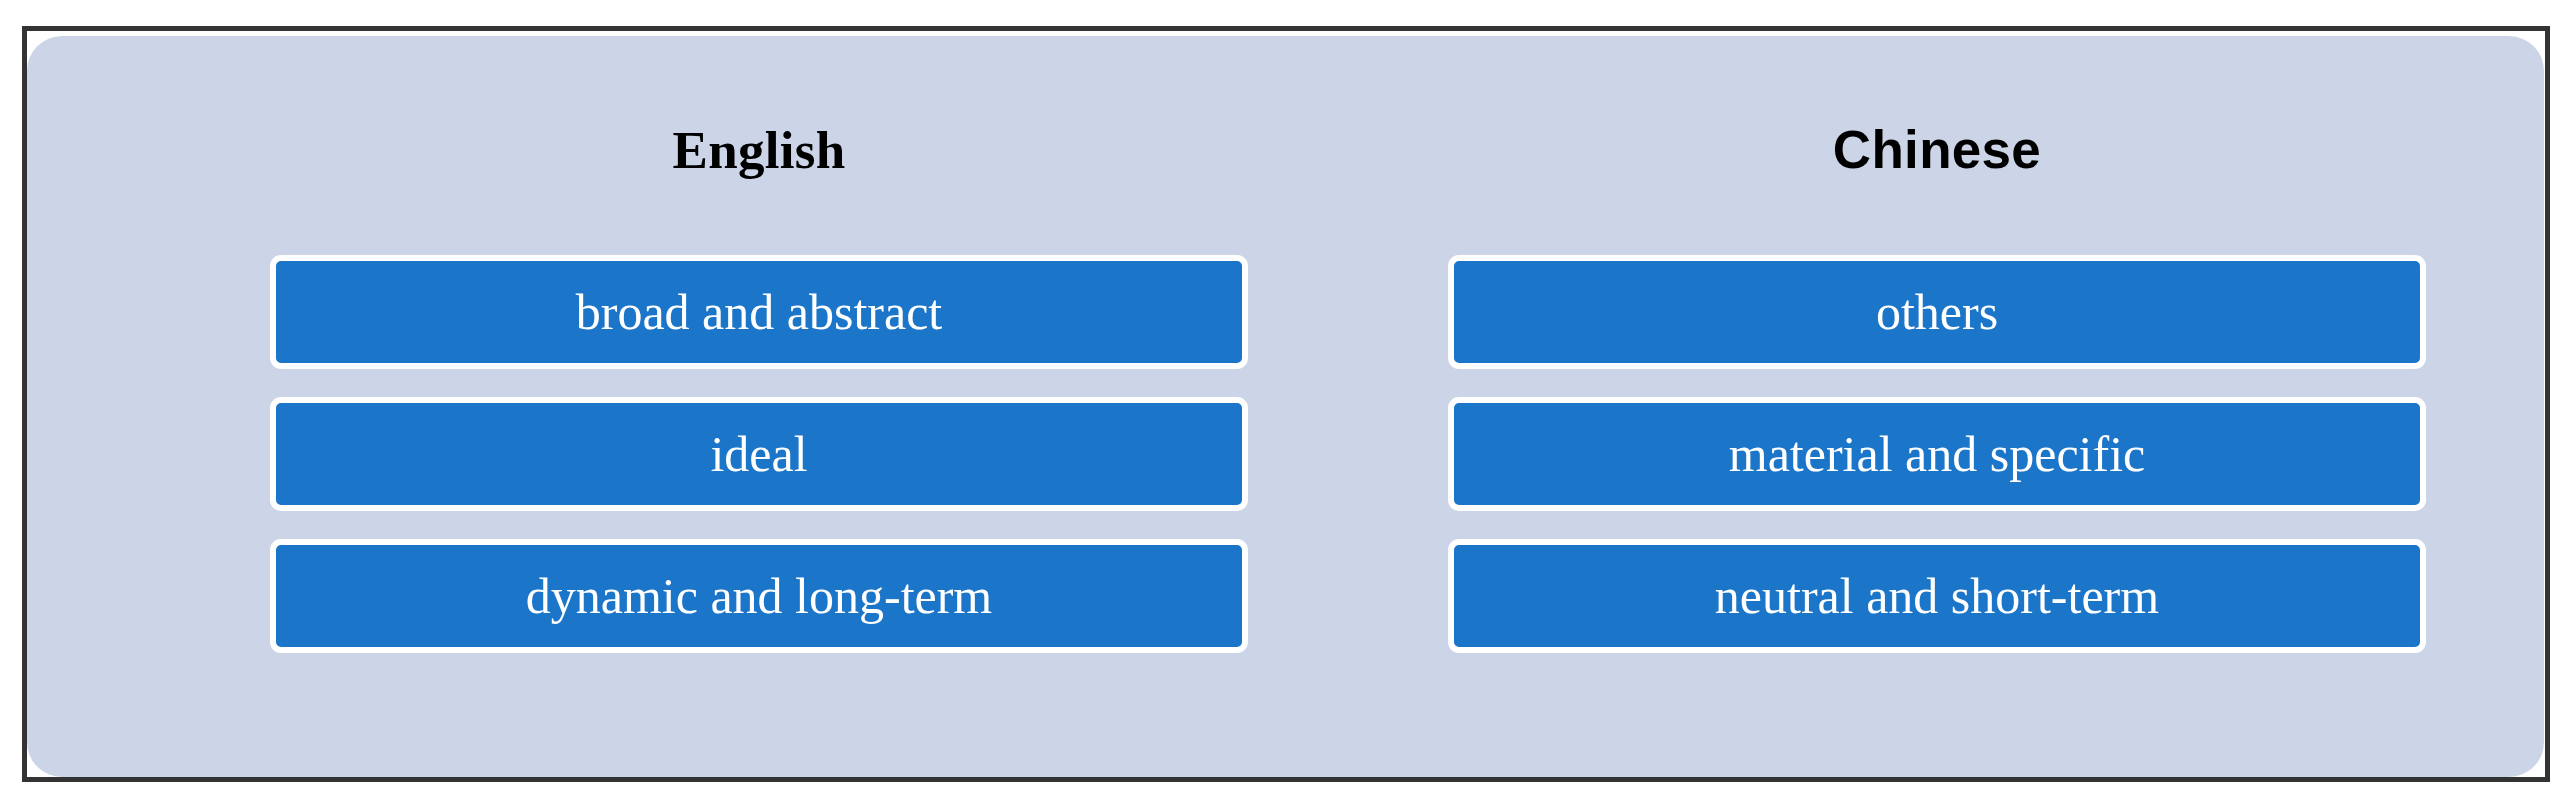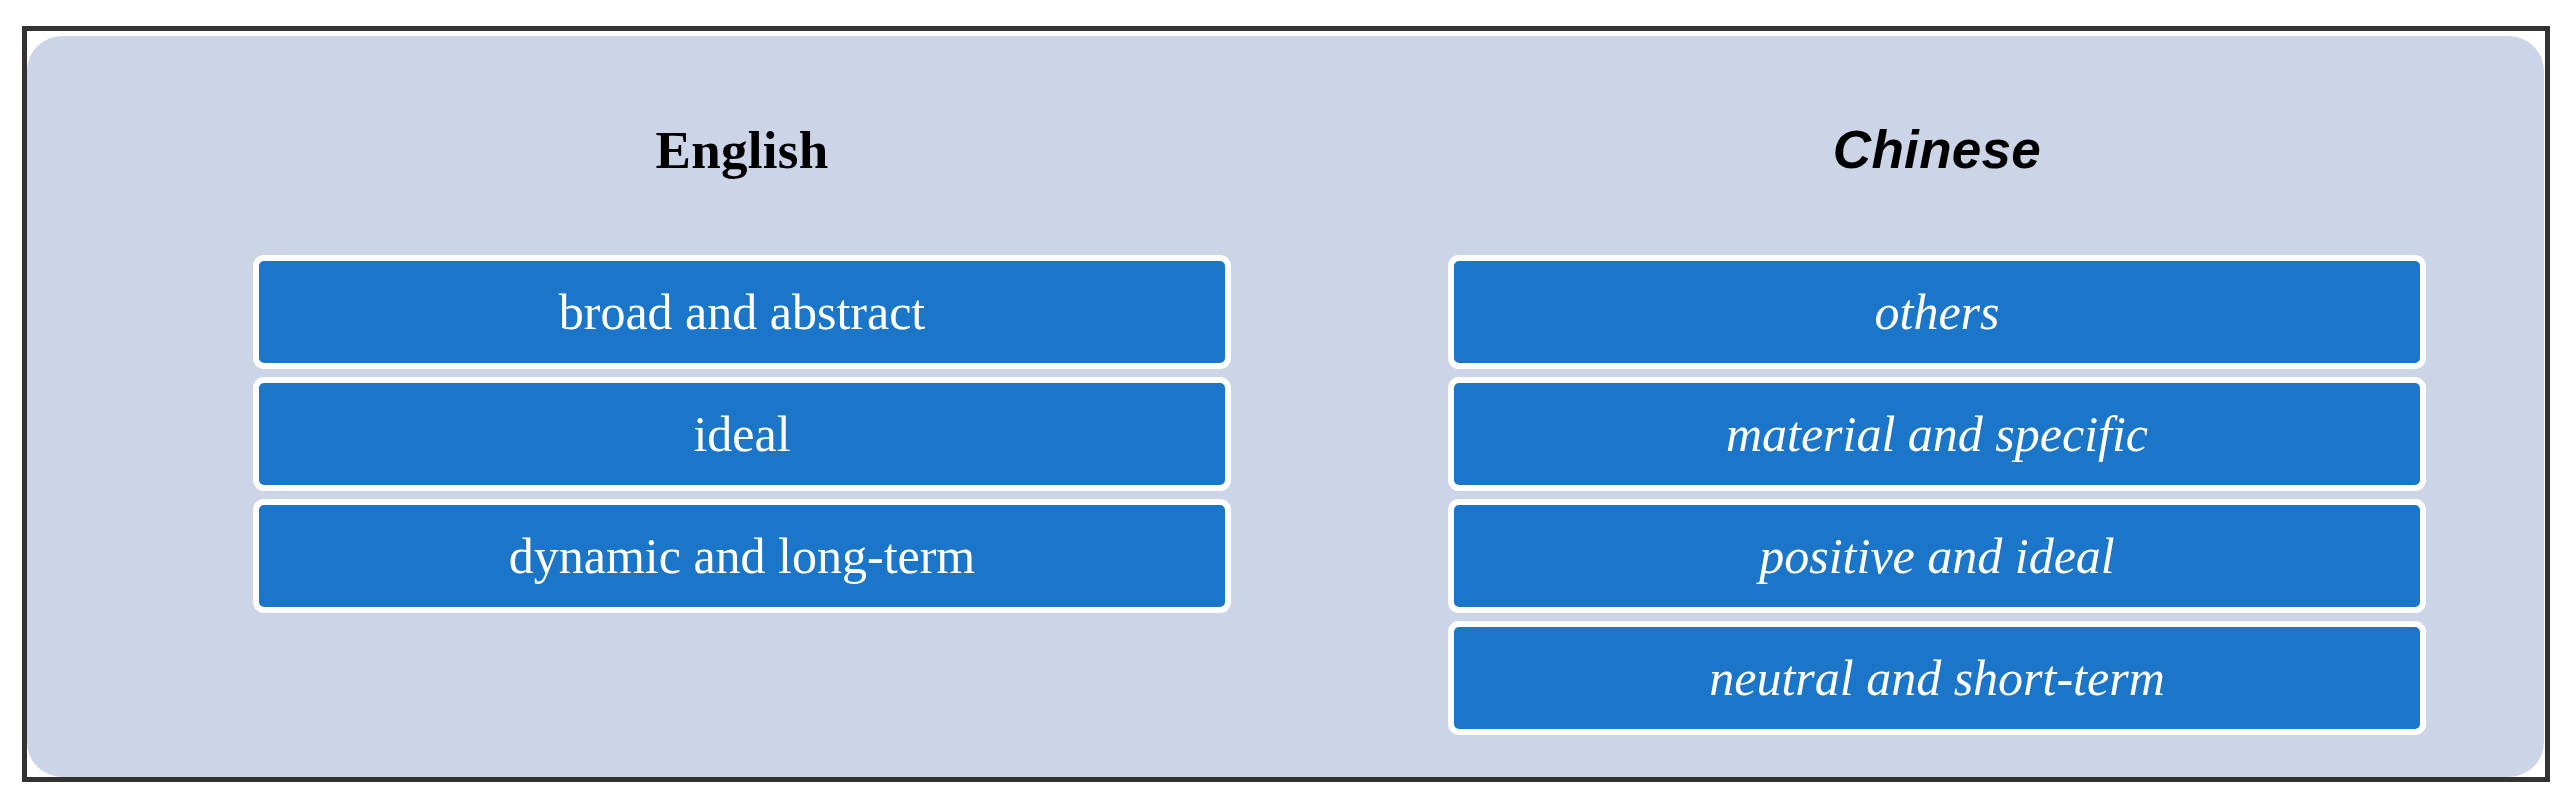--- a/index.html
+++ b/index.html
@@ -37,22 +37,22 @@
   }
 
   
   .panel {
     position: absolute;
     top: 4.7px;
     height: 741px;
     background: #ccd4e8;
     border-radius: 35px;
   }
-  .panel.left  { left: 0px;    width: 1430px; }
-  .panel.right { left: 1303px; width: 1214px; font-style: italic; }
+  .panel.left  { left: 0px;    width: 1430px; padding-left: 34px; }
+  .panel.right { left: 1303px; width: 1214px; }
 
   .panel-title {
     position: absolute;
     top: 83px;
     left: 0;
     width: 100%;
     text-align: center;
     color: #000000;
     font-weight: bold;
     font-size: 53px;
@@ -68,21 +68,21 @@
 
   .item-stack {
     position: absolute;
     top: 219px;
     left: 0;
     width: 100%;
   }
 
   .item-box {
     position: relative;
-    margin: 0 auto 8px auto;
+    margin: 0 auto 28px auto;
     width: 966px;
     height: 102px;
     background: #1b75c9;
     border: 6.8px solid #ffffff;
     border-radius: 11px;
     box-sizing: content-box;
     display: flex;
     align-items: center;
     justify-content: center;
   }
@@ -121,23 +121,20 @@
     <div class="panel right">
       <div class="panel-title sans-title">Chinese</div>
       <div class="item-stack">
         <div class="item-box">
           <span class="item-label">others</span>
         </div>
         <div class="item-box">
           <span class="item-label">material and specific</span>
         </div>
         <div class="item-box">
-          <span class="item-label">positive and ideal</span>
-        </div>
-        <div class="item-box">
           <span class="item-label">neutral and short-term</span>
         </div>
       </div>
     </div>
 
   </div>
 </div>
 
 
 </body></html>

